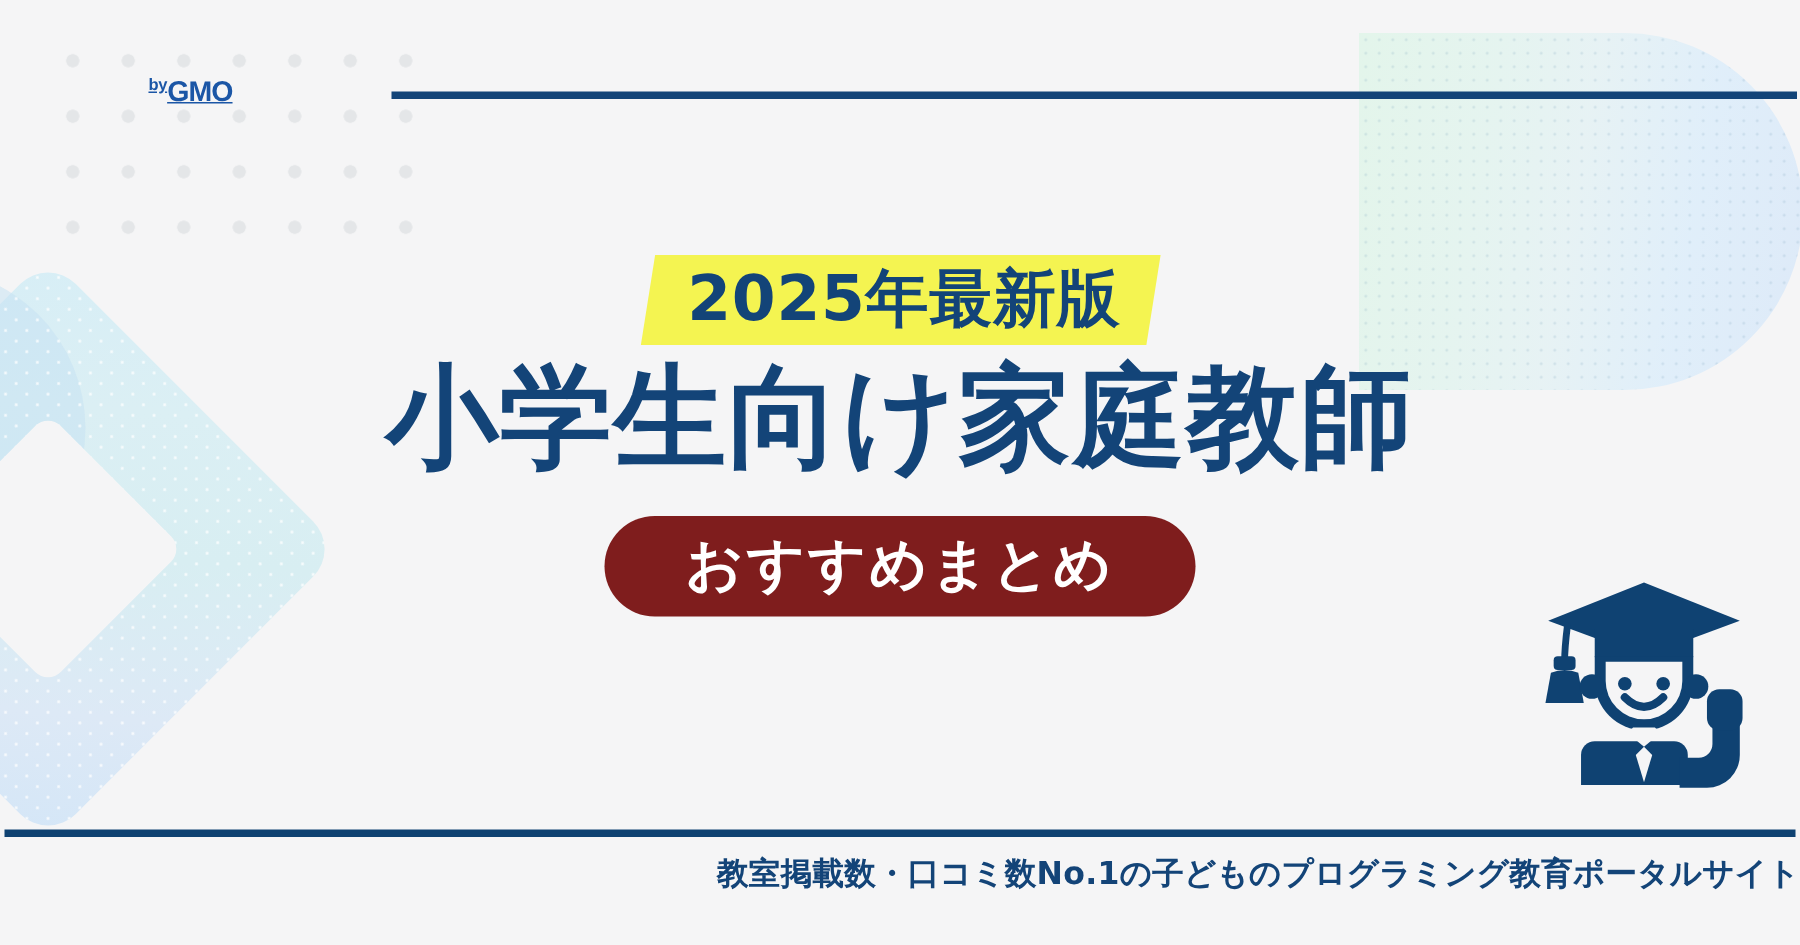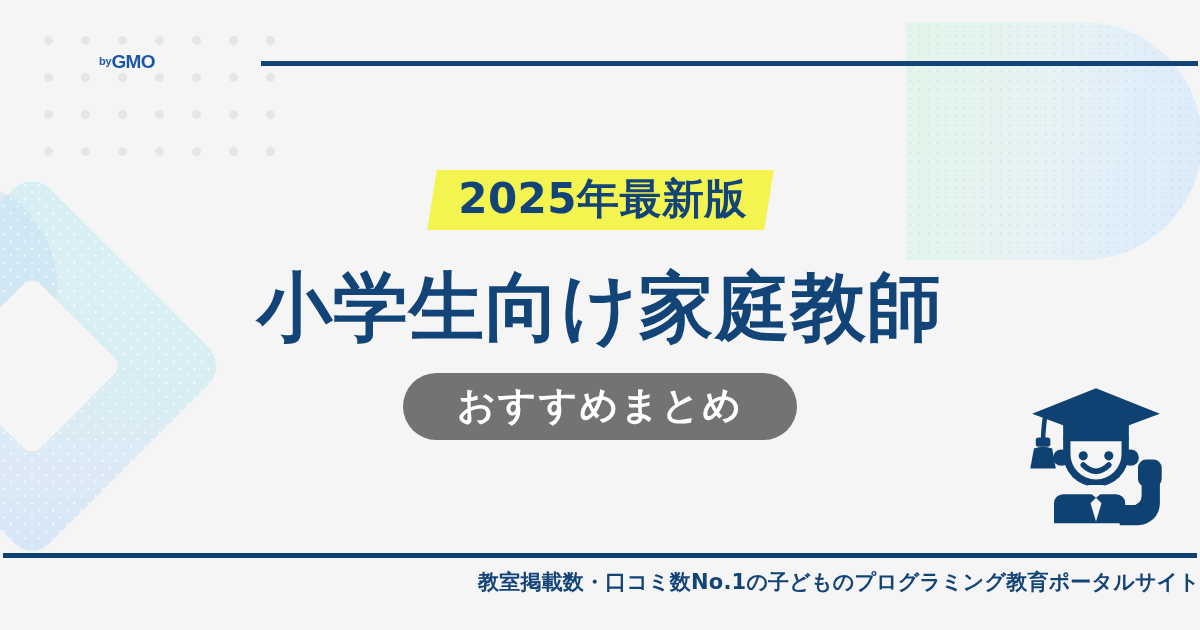--- a/index.html
+++ b/index.html
@@ -129,24 +129,25 @@
     font-size: 36px;
     font-weight: 700;
     letter-spacing: 1px;
     color: #111418;
     line-height: 1;
     white-space: nowrap;
   }
   .logo-sub {
     margin-top: 6px;
     display: flex;
-    align-items: center;
+    align-items: flex-start;
     justify-content: center;
     color: #1b56a6;
     line-height: 1;
+    text-decoration: underline;
   }
   .logo-sub-by {
     font-size: 11px;
     font-weight: 700;
     letter-spacing: -.2px;
   }
   .logo-sub-gmo {
     font-size: 19px;
     font-weight: 700;
     letter-spacing: -.6px;
@@ -174,36 +175,36 @@
     font-family: "DejaVu Sans", sans-serif;
     font-size: 42px;
     font-weight: 700;
     letter-spacing: .5px;
     color: #134478;
     line-height: 1;
     white-space: nowrap;
   }
 
   .main-title {
-    margin-top: 38px;
+    margin-top: 9px;
     font-family: "DejaVu Sans", sans-serif;
     font-size: 75px;
     font-weight: 700;
     letter-spacing: 1px;
     color: #134478;
     line-height: 1.05;
     white-space: nowrap;
   }
 
   .pill {
     margin-top: 26px;
     display: inline-block;
     padding: 13px 54px 16px;
     border-radius: 48px;
-    background: #737373;
+    background: #7f1d1d;
   }
   .pill-text {
     font-family: "DejaVu Sans", sans-serif;
     font-size: 38px;
     font-weight: 700;
     letter-spacing: 2px;
     color: #ffffff;
     line-height: 1;
     white-space: nowrap;
   }

